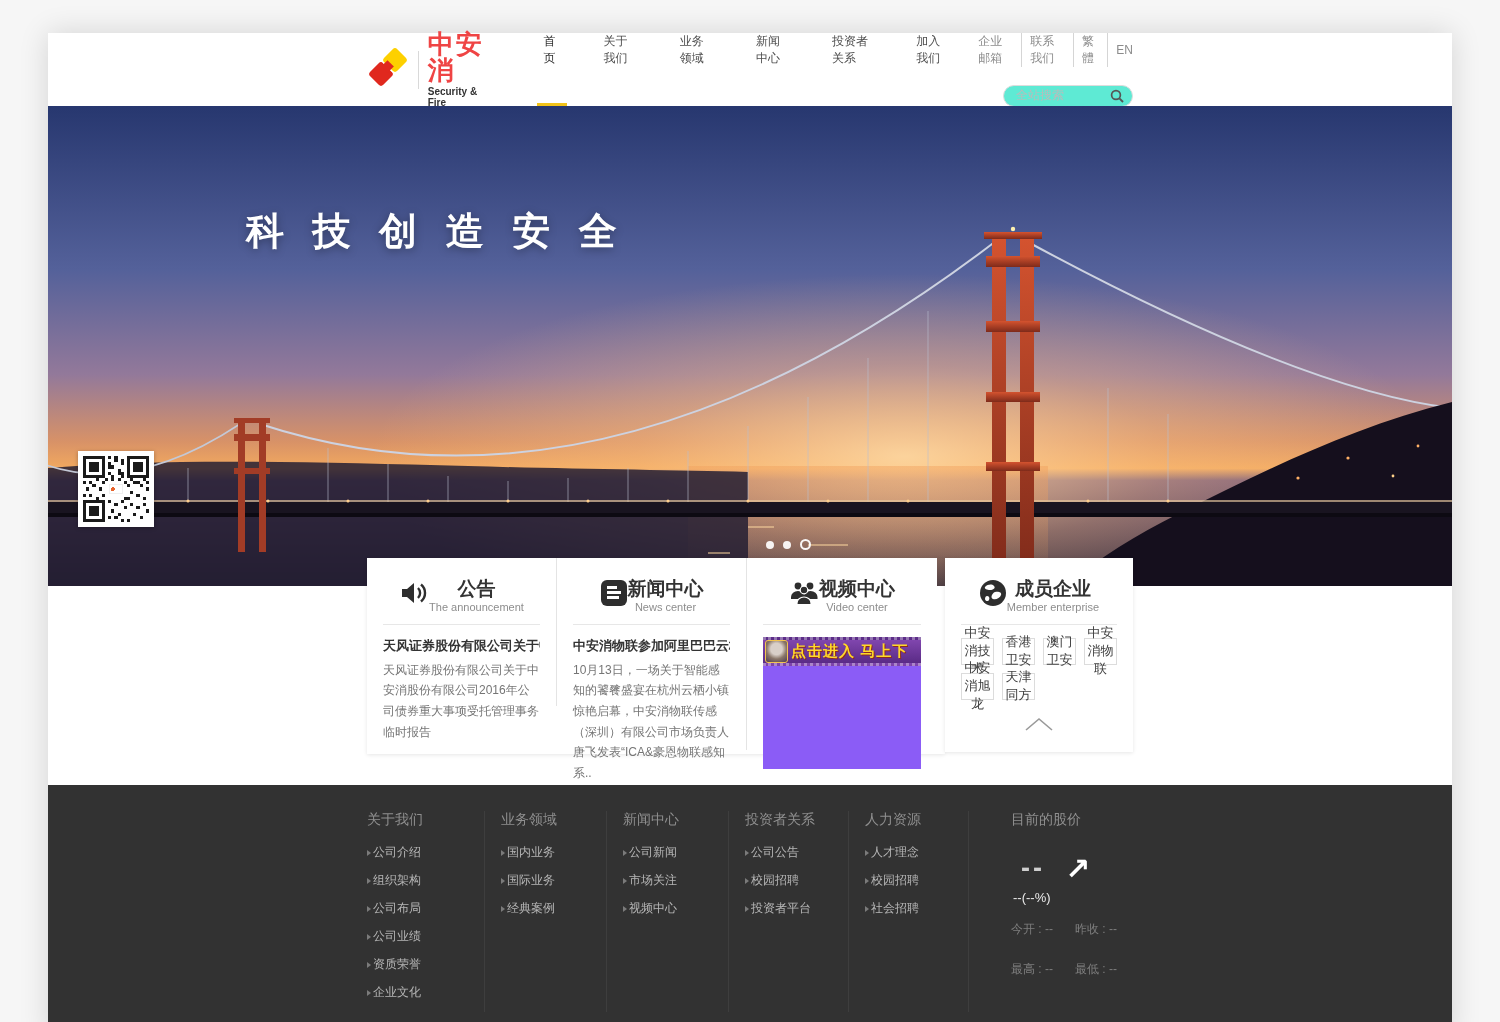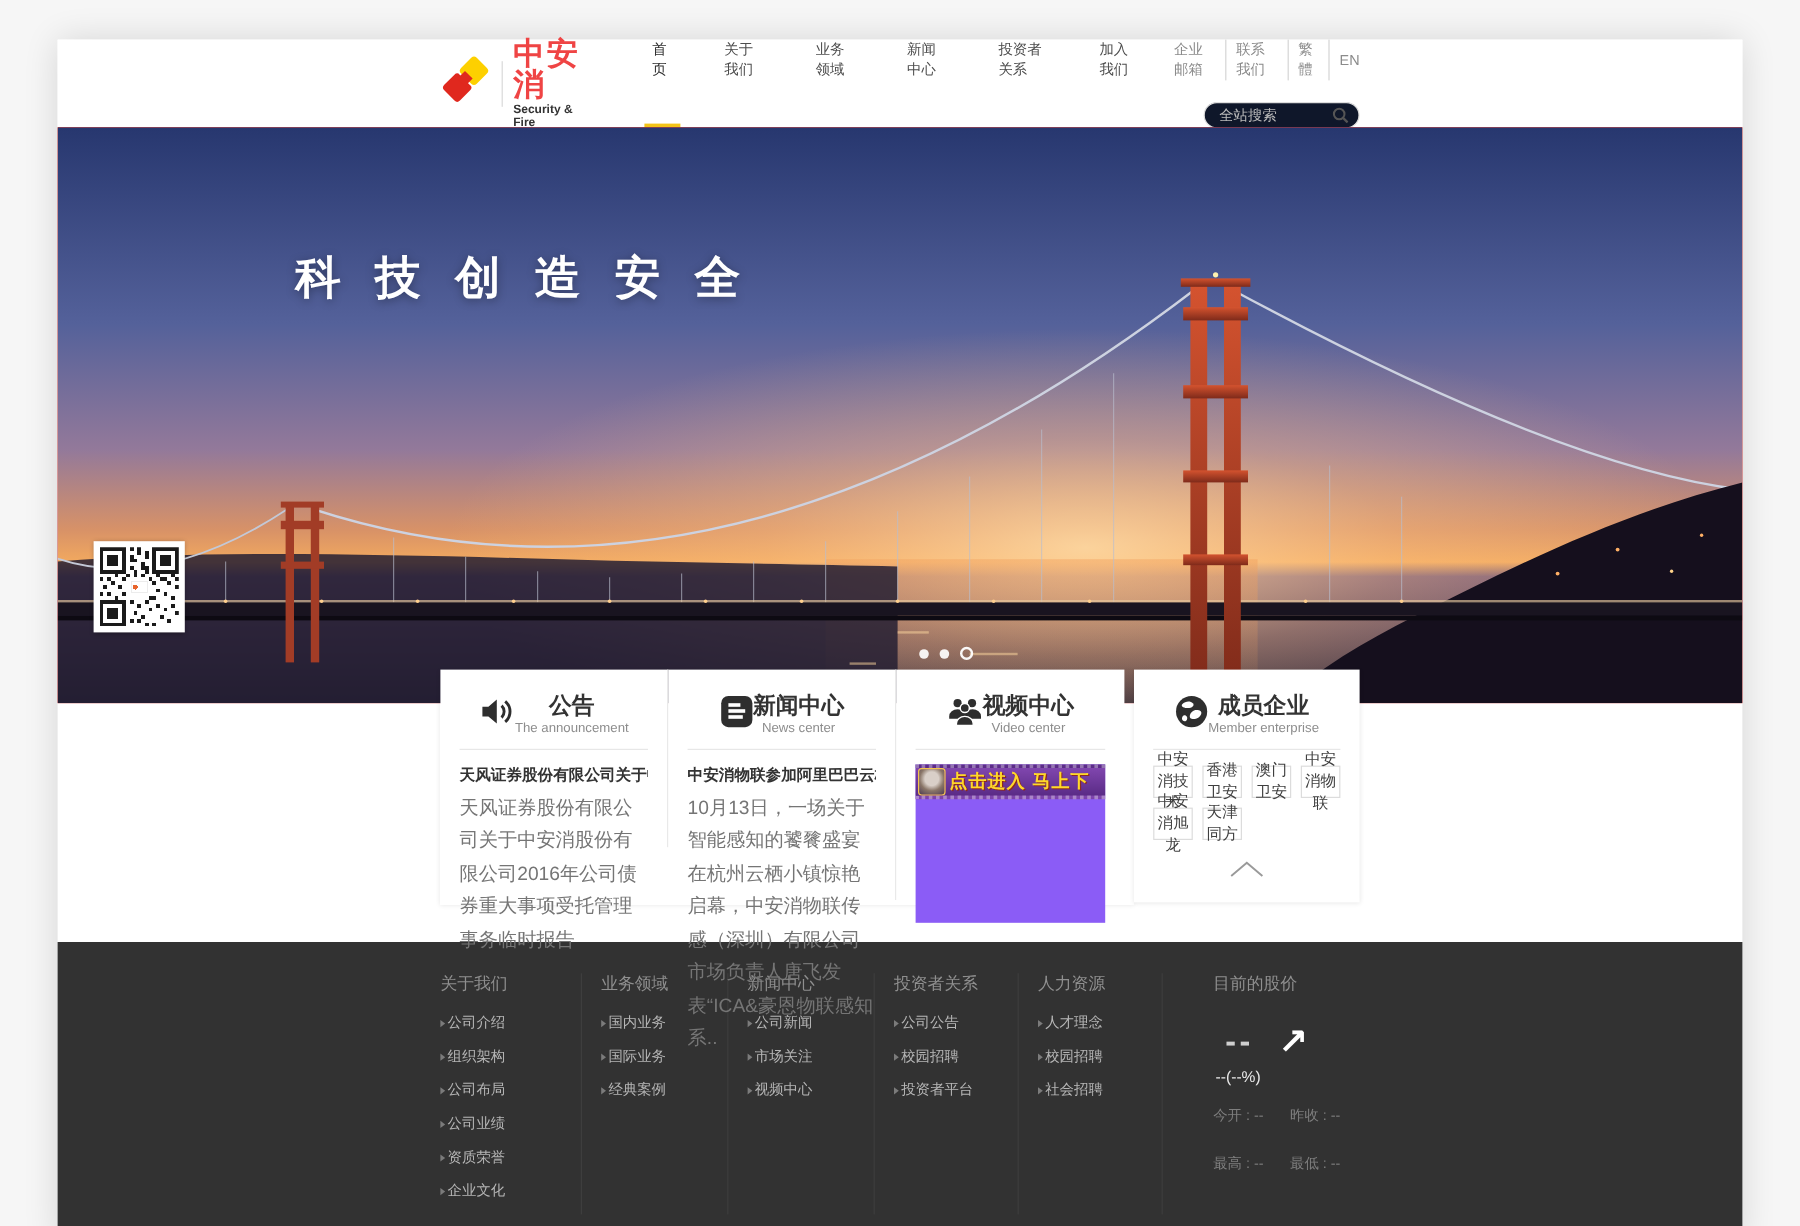--- a/index.html
+++ b/index.html
@@ -22,25 +22,25 @@
   .logo-text-en { font-size:10px; font-weight:bold; color:#333; margin-top:3px; }
   .nav { display:flex; margin-left:34px; }
   .nav-item { position:relative; display:flex; align-items:flex-start; padding:0 22px; font-size:12px; color:#4d4d4d; cursor:pointer; }
   .nav-item.active { color:#2e2e2e; }
   .nav-item.active .nav-bar { position:absolute; left:50%; transform:translateX(-50%); bottom:0; width:30px; height:3px; background:#f2c318; }
   .hdr-right { margin-left:auto; display:flex; flex-direction:column; align-items:flex-end; justify-content:center; gap:18px; }
   .top-links { display:flex; align-items:center; }
   .top-link { font-size:12px; color:#8b8b8b; padding:0 8px; border-right:1px solid #d5d5d5; cursor:pointer; }
   .top-link:last-child { border-right:none; padding-right:0; }
   .search-wrap { position:relative; }
-  .search-input { width:130px; height:22px; border:1px solid #ddd; border-radius:12px; background:#0f172a; padding:0 26px 0 12px; font-size:12px; color:#666; outline:none; font-family:Liberation Sans, sans-serif; }
+  .search-input { width:130px; height:22px; border:1px solid #ddd; border-radius:12px; background:#5eead4; padding:0 26px 0 12px; font-size:12px; color:#666; outline:none; font-family:Liberation Serif, serif; }
   .search-input::placeholder { color:#bbb; }
   .search-icon { position:absolute; right:9px; top:4px; cursor:pointer; }
   
-  .hero { position:relative; height:480px; overflow:hidden; background:#b91c1c; }
+  .hero { position:relative; height:480px; overflow:hidden; background:#737373; }
   .hero-svg { position:absolute; inset:0; width:100%; height:100%; display:block; }
   .hero-headline {
     position:absolute; left:198px; top:100px; color:#fff; font-size:38px; font-weight:bold;
     letter-spacing:9px; text-shadow:0 2px 8px rgba(0,0,0,.35); white-space:nowrap;
   }
   .qr { position:absolute; left:30px; top:345px; width:76px; height:76px; background:#fff; padding:5px; box-shadow:0 1px 4px rgba(0,0,0,.3); }
   .qr svg { width:100%; height:100%; display:block; }
   .dots { position:absolute; left:50%; transform:translateX(16px); bottom:36px; display:flex; align-items:center; gap:9px; }
   .dot { width:8px; height:8px; border-radius:50%; background:#fff; opacity:.92; cursor:pointer; }
   .dot.active { width:11px; height:11px; background:transparent; border:2px solid #fff; opacity:.95; }
@@ -49,21 +49,21 @@
   .box { background:#fff; padding:12px 16px 16px; box-shadow:0 1px 4px rgba(0,0,0,.10); }
   .box-1 { width:190px; height:148px; border-right:1px solid #e4e4e4; box-shadow:none; }
   .box-2 { width:190px; height:192px; border-right:1px solid #e4e4e4; box-shadow:none; }
   .box-3 { width:190px; height:196px; margin-right:8px; box-shadow:none; }
   .box-group { display:flex; box-shadow:0 1px 4px rgba(0,0,0,.10); }
   .box-4 { width:188px; height:194px; }
   .box-head { display:flex; align-items:center; justify-content:center; padding:8px 0 11px; border-bottom:1px solid #e7e7e7; }
   .box-title { font-size:19px; font-weight:bold; color:#333; line-height:1.15; text-align:center; }
   .box-sub { font-size:11px; color:#8d8d8d; text-align:center; margin-top:1px; }
   .box-item-title { font-size:13px; font-weight:bold; color:#333; margin:12px 0 5px; white-space:nowrap; overflow:hidden; }
-  .box-item-body { font-size:16px; color:#757575; line-height:1.72; }
+  .box-item-body { font-size:12px; color:#757575; line-height:1.72; }
   .video-thumb { margin-top:12px; height:132px; background:#8b5cf6; position:relative; cursor:pointer; }
   .video-banner { height:29px; background:linear-gradient(#8046ae,#5a2b86); display:flex; align-items:center; border-top:3px dotted rgba(255,255,255,.35); border-bottom:3px dotted rgba(255,255,255,.35); }
   .banner-avatar { width:23px; height:23px; margin:0 3px 0 2px; border:1px solid #f3c44e; border-radius:3px;
     background:radial-gradient(circle at 50% 38%, #d9cfc8 0 34%, #8a7668 60%, #4c3b52 100%); }
   .banner-text { color:#ffd829; font-weight:bold; font-size:15px; letter-spacing:1px; text-shadow:1px 1px 0 #8c2a1e; white-space:nowrap; }
   .members-grid { display:grid; grid-template-columns:1fr 1fr 1fr 1fr; gap:8px; margin-top:13px; }
   .member-btn { height:27px; border:1px solid #dcdcdc; background:#fff; font-size:13px; color:#3f3f3f; display:flex; align-items:center; justify-content:center; cursor:pointer; font-family:inherit; }
   .members-up { display:flex; justify-content:center; margin-top:17px; cursor:pointer; }
   
   .footer { background:#323232; padding:26px 0 24px; }

